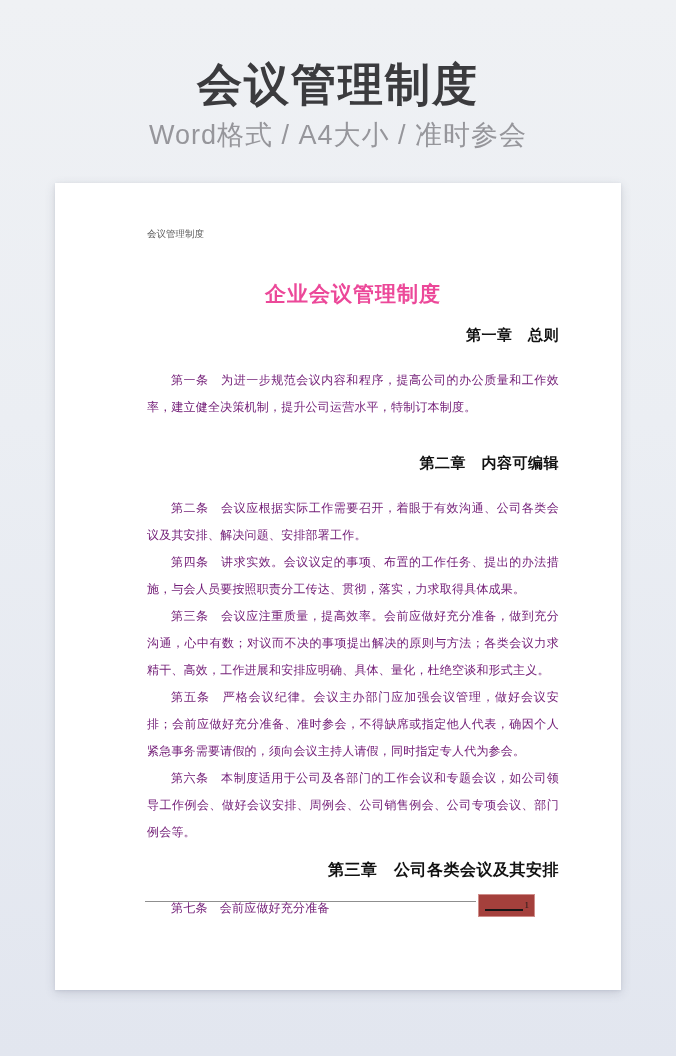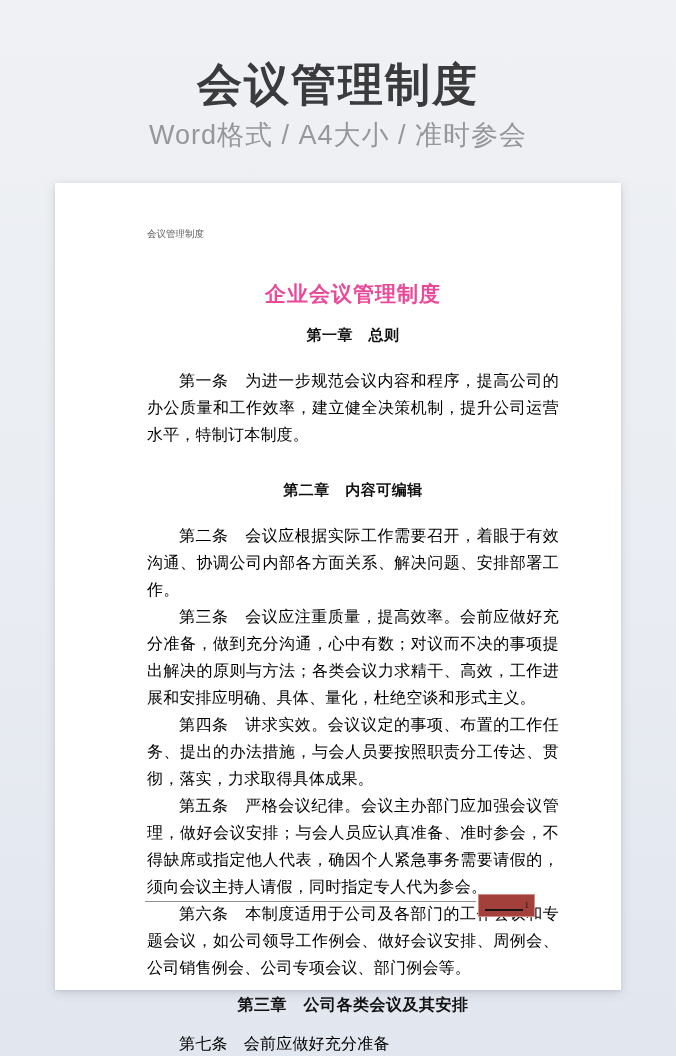--- a/index.html
+++ b/index.html
@@ -48,36 +48,36 @@
   .doc-title {
     margin-top: 41px;
     text-align: center;
     font-size: 21px;
     line-height: 24px;
     font-weight: 700;
     color: #ec4899;
     letter-spacing: 1px;
   }
   .chapter {
-    text-align: center;
+    text-align: right;
     font-weight: 700;
     color: #111;
     font-size: 15px;
     line-height: 16px;
     letter-spacing: 0.5px;
   }
   .chapter-1 { margin-top: 21px; }
   .chapter-2 { margin-top: 34px; }
   .chapter-3 { margin-top: 15px; font-size: 16px; line-height: 18px; }
   p.body-para {
-    font-size: 16px;
+    font-size: 12px;
     line-height: 27px;
     text-align: justify;
     text-indent: 2em;
-    color: #000000;
+    color: #701a75;
     letter-spacing: 0.2px;
   }
   p.first-after-heading { margin-top: 24px; }
   p.last-para { margin-top: 16px; }
 
   
   .doc-footer {
     position: absolute;
     left: 90px;
     top: 711px;
@@ -127,24 +127,24 @@
 
 <div class="page">
   <div class="doc-header-text">会议管理制度</div>
 
   <div class="doc-title">企业会议管理制度</div>
 
   <div class="chapter chapter-1">第一章　总则</div>
   <p class="body-para first-after-heading">第一条　为进一步规范会议内容和程序，提高公司的办公质量和工作效率，建立健全决策机制，提升公司运营水平，特制订本制度。</p>
 
   <div class="chapter chapter-2">第二章　内容可编辑</div>
-  <p class="body-para first-after-heading">第二条　会议应根据实际工作需要召开，着眼于有效沟通、协调公司内部各方面关系、解决问题、安排部署工作。</p>
+  <p class="body-para first-after-heading">第二条　会议应根据实际工作需要召开，着眼于有效沟通、公司各类会议及其安排、解决问题、安排部署工作。</p>
+  <p class="body-para">第四条　讲求实效。会议议定的事项、布置的工作任务、提出的办法措施，与会人员要按照职责分工传达、贯彻，落实，力求取得具体成果。</p>
   <p class="body-para">第三条　会议应注重质量，提高效率。会前应做好充分准备，做到充分沟通，心中有数；对议而不决的事项提出解决的原则与方法；各类会议力求精干、高效，工作进展和安排应明确、具体、量化，杜绝空谈和形式主义。</p>
-  <p class="body-para">第四条　讲求实效。会议议定的事项、布置的工作任务、提出的办法措施，与会人员要按照职责分工传达、贯彻，落实，力求取得具体成果。</p>
-  <p class="body-para">第五条　严格会议纪律。会议主办部门应加强会议管理，做好会议安排；与会人员应认真准备、准时参会，不得缺席或指定他人代表，确因个人紧急事务需要请假的，须向会议主持人请假，同时指定专人代为参会。</p>
+  <p class="body-para">第五条　严格会议纪律。会议主办部门应加强会议管理，做好会议安排；会前应做好充分准备、准时参会，不得缺席或指定他人代表，确因个人紧急事务需要请假的，须向会议主持人请假，同时指定专人代为参会。</p>
   <p class="body-para">第六条　本制度适用于公司及各部门的工作会议和专题会议，如公司领导工作例会、做好会议安排、周例会、公司销售例会、公司专项会议、部门例会等。</p>
 
   <div class="chapter chapter-3">第三章　公司各类会议及其安排</div>
   <p class="body-para last-para">第七条　会前应做好充分准备</p>
 
   <div class="doc-footer">
     <div class="footer-rule"></div>
     <div class="page-num-box">
       <span class="page-num-underline"></span>
       <span class="page-num-digit">1</span>

